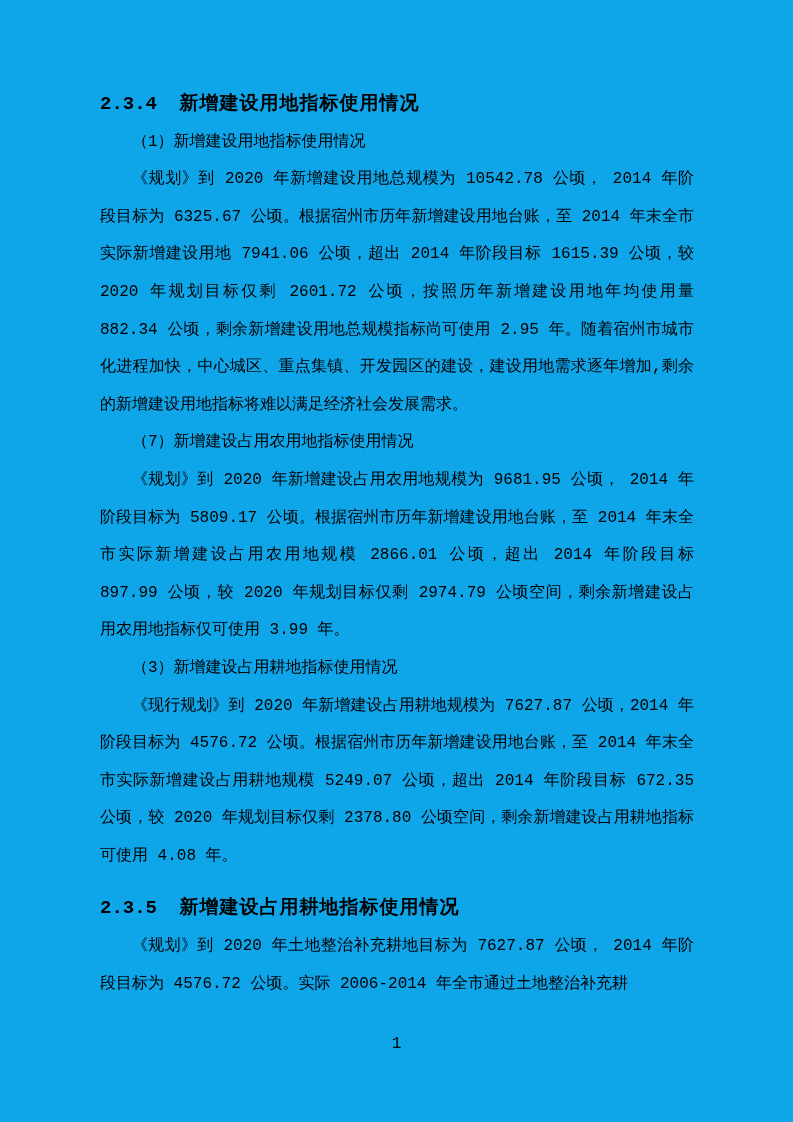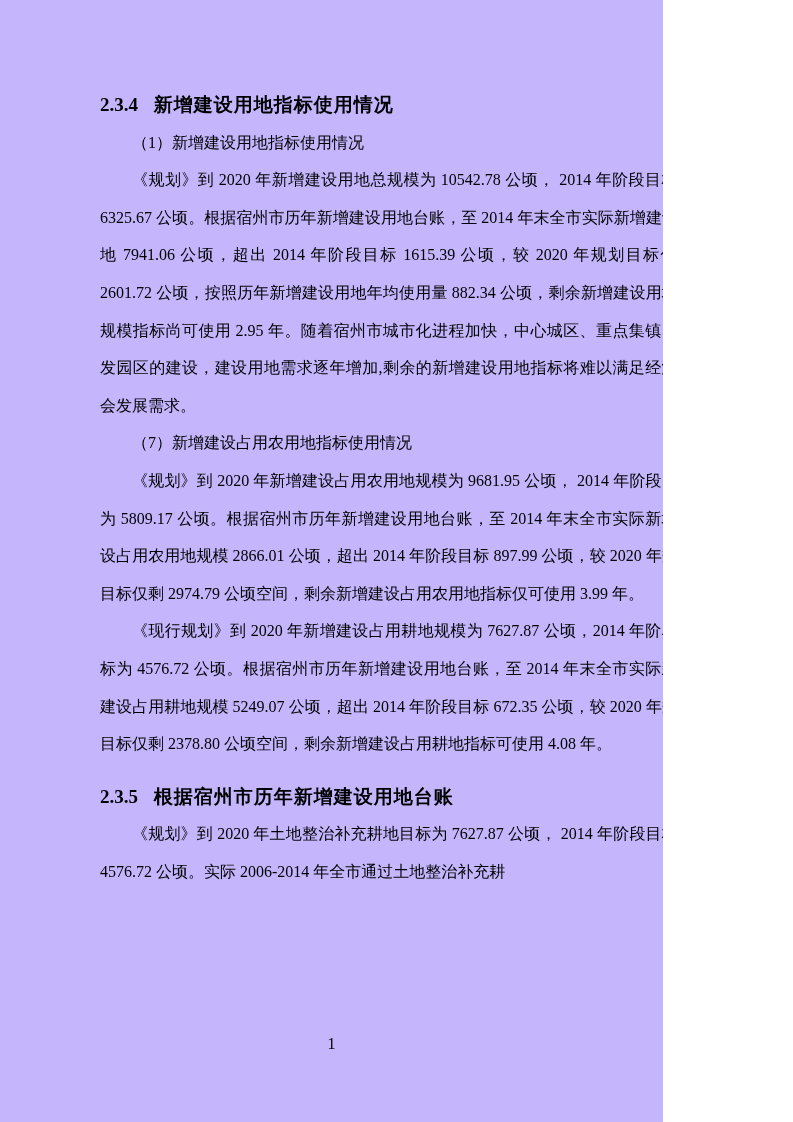--- a/index.html
+++ b/index.html
@@ -2,25 +2,25 @@
 <html><head>
 <meta charset="utf-8">
 <style>
   html, body {
     margin: 0;
     padding: 0;
     background: #ffffff;
   }
   .page {
     position: relative;
-    width: 663px;
+    width: 793px;
     height: 1122px;
-    background: #c4b5fd;
+    background: #0ea5e9;
     color: #000000;
-    font-family: Liberation Serif, serif;
+    font-family: Liberation Mono, monospace;
     overflow: hidden;
   }
   .content {
     position: absolute;
     left: 100px;
     top: 86px;
     width: 594px;
   }
   .sec-heading {
     margin: 0;
@@ -72,26 +72,27 @@
     </h2>
 
     <p class="subheading">（1）新增建设用地指标使用情况</p>
 
     <p class="para">《规划》到 2020 年新增建设用地总规模为 10542.78 公顷， 2014 年阶段目标为 6325.67 公顷。根据宿州市历年新增建设用地台账，至 2014 年末全市实际新增建设用地 7941.06 公顷，超出 2014 年阶段目标 1615.39 公顷，较 2020 年规划目标仅剩 2601.72 公顷，按照历年新增建设用地年均使用量 882.34 公顷，剩余新增建设用地总规模指标尚可使用 2.95 年。随着宿州市城市化进程加快，中心城区、重点集镇、开发园区的建设，建设用地需求逐年增加,剩余的新增建设用地指标将难以满足经济社会发展需求。</p>
 
     <p class="subheading">（7）新增建设占用农用地指标使用情况</p>
 
     <p class="para">《规划》到 2020 年新增建设占用农用地规模为 9681.95 公顷， 2014 年阶段目标为 5809.17 公顷。根据宿州市历年新增建设用地台账，至 2014 年末全市实际新增建设占用农用地规模 2866.01 公顷，超出 2014 年阶段目标 897.99 公顷，较 2020 年规划目标仅剩 2974.79 公顷空间，剩余新增建设占用农用地指标仅可使用 3.99 年。</p>
 
+    <p class="subheading">（3）新增建设占用耕地指标使用情况</p>
 
     <p class="para">《现行规划》到 2020 年新增建设占用耕地规模为 7627.87 公顷，2014 年阶段目标为 4576.72 公顷。根据宿州市历年新增建设用地台账，至 2014 年末全市实际新增建设占用耕地规模 5249.07 公顷，超出 2014 年阶段目标 672.35 公顷，较 2020 年规划目标仅剩 2378.80 公顷空间，剩余新增建设占用耕地指标可使用 4.08 年。</p>
 
     <h2 class="sec-heading sec-heading-gap">
       <span class="sec-num">2.3.5</span>
-      <span class="sec-title">根据宿州市历年新增建设用地台账</span>
+      <span class="sec-title">新增建设占用耕地指标使用情况</span>
     </h2>
 
     <p class="para">《规划》到 2020 年土地整治补充耕地目标为 7627.87 公顷， 2014 年阶段目标为 4576.72 公顷。实际 2006-2014 年全市通过土地整治补充耕</p>
 
   </div>
 
   <div class="page-number">1</div>
 </div>
 
 </body></html>

